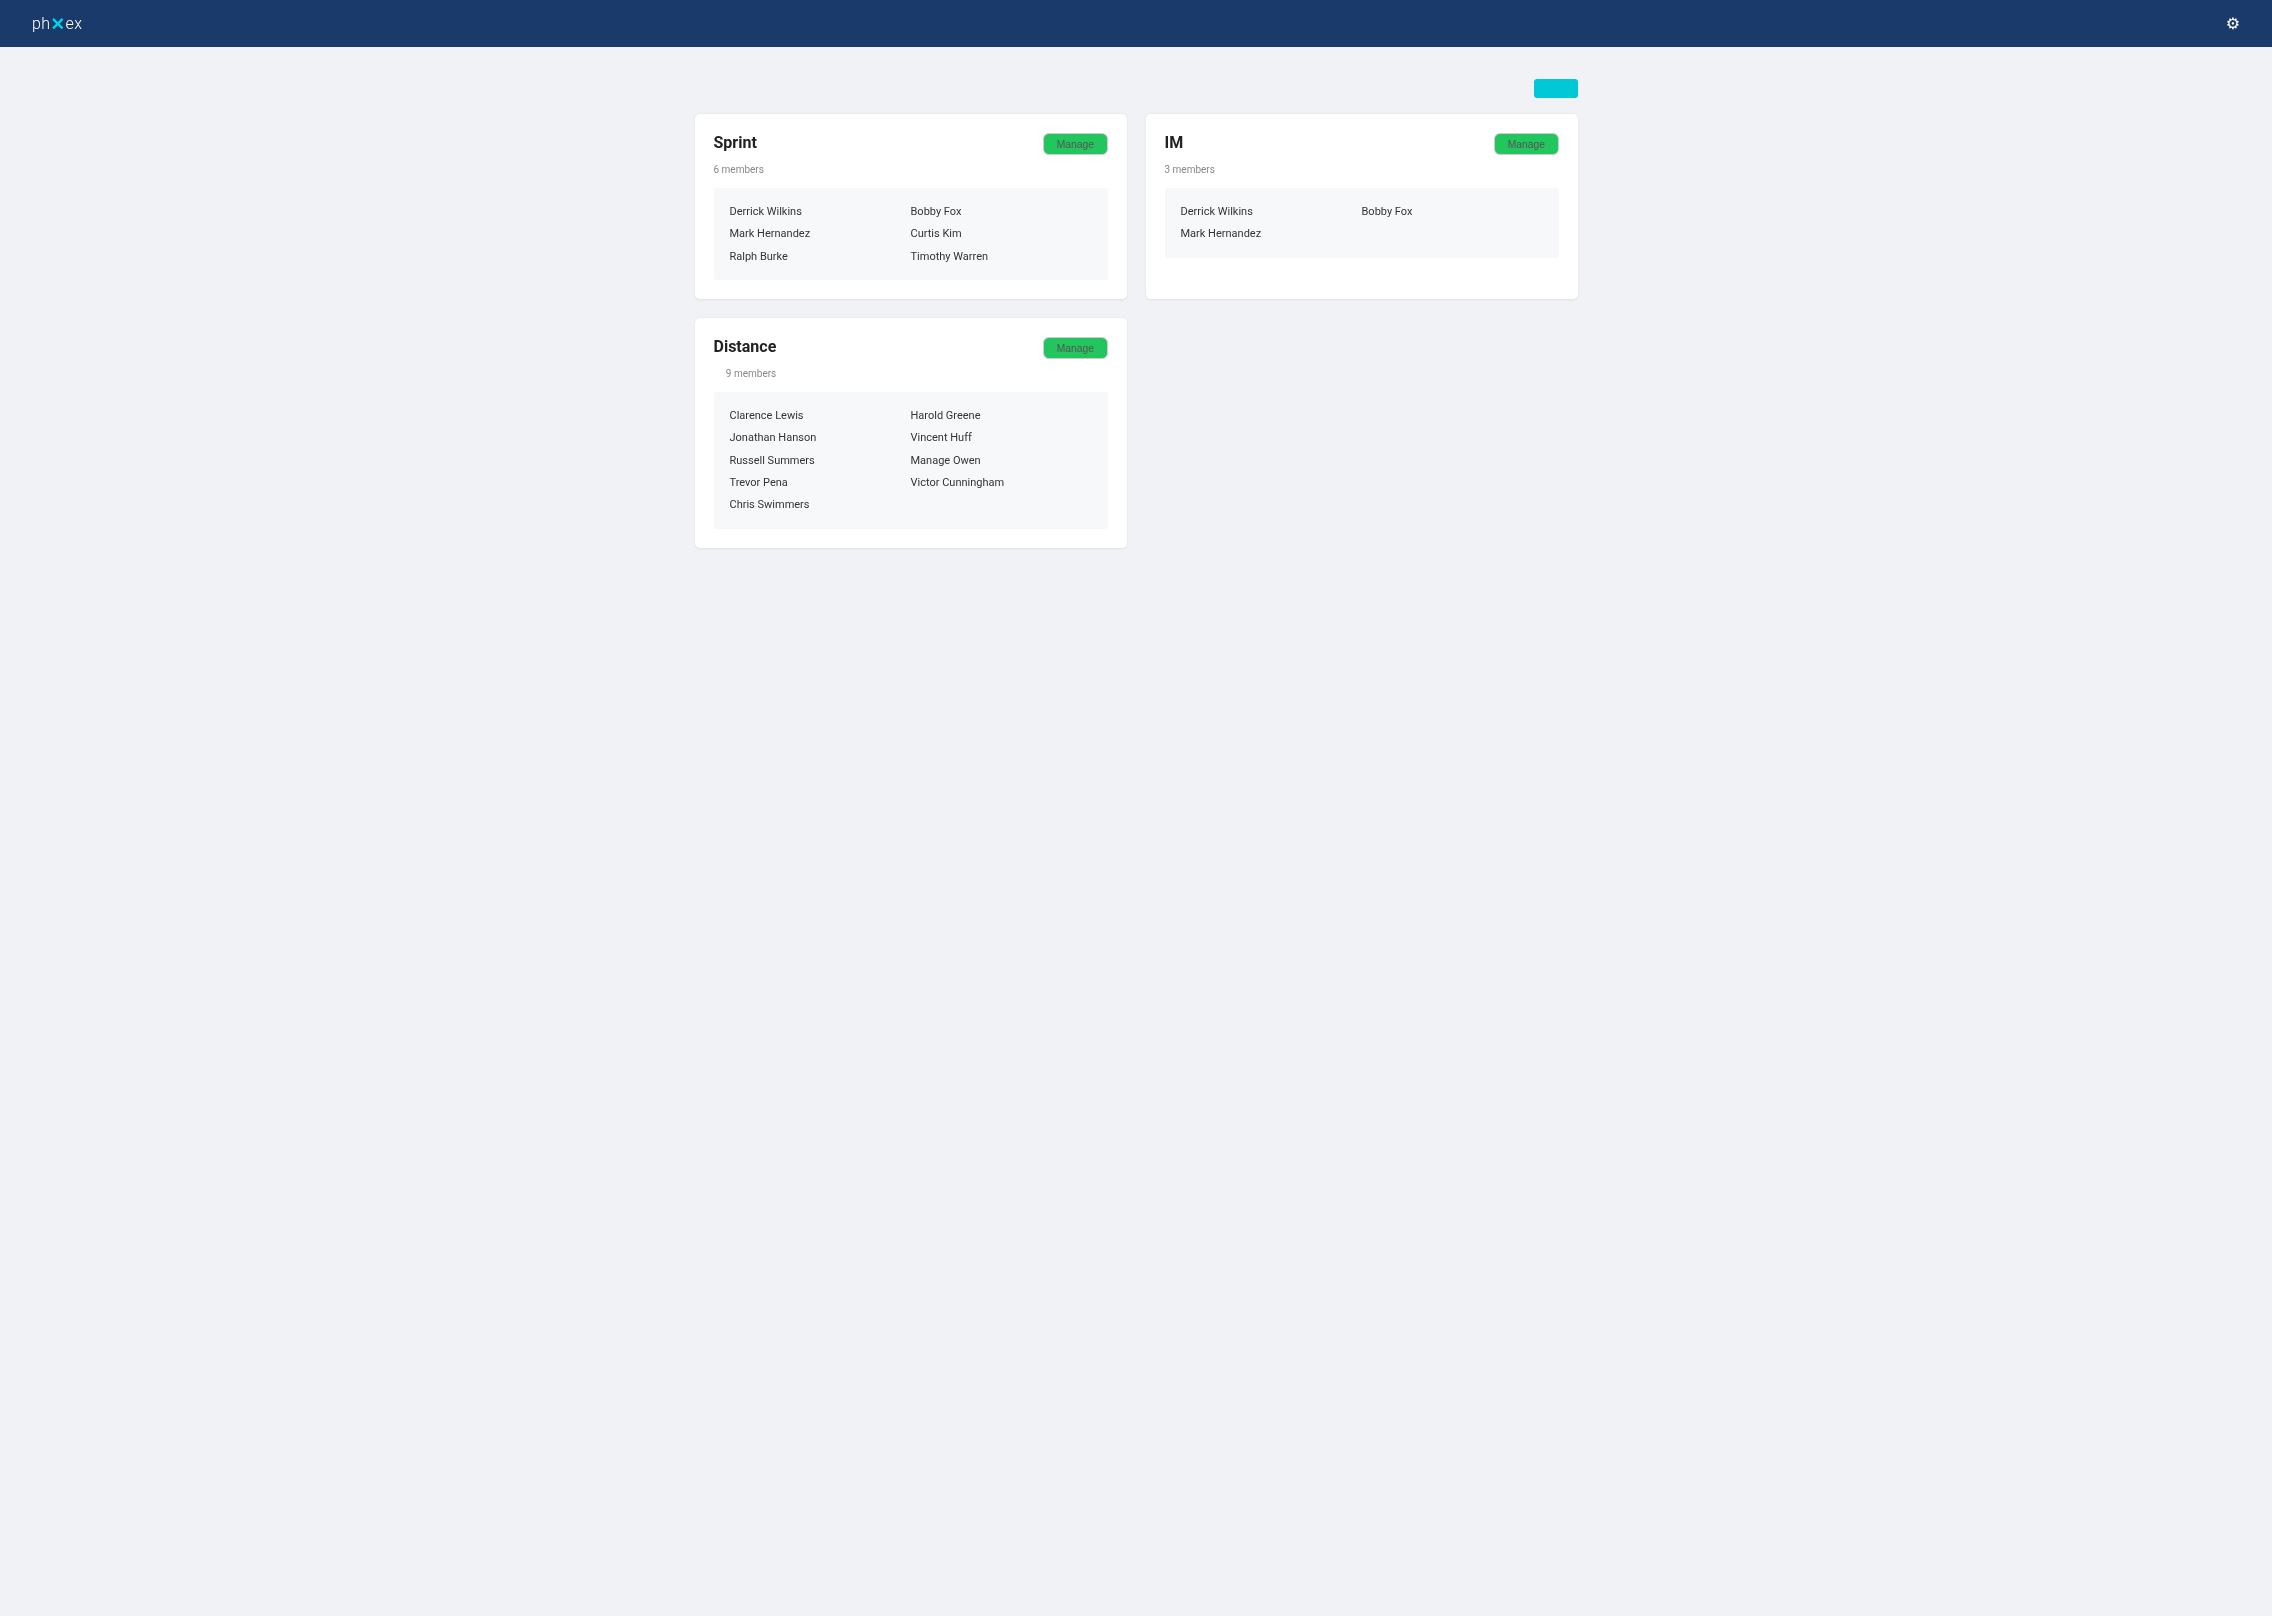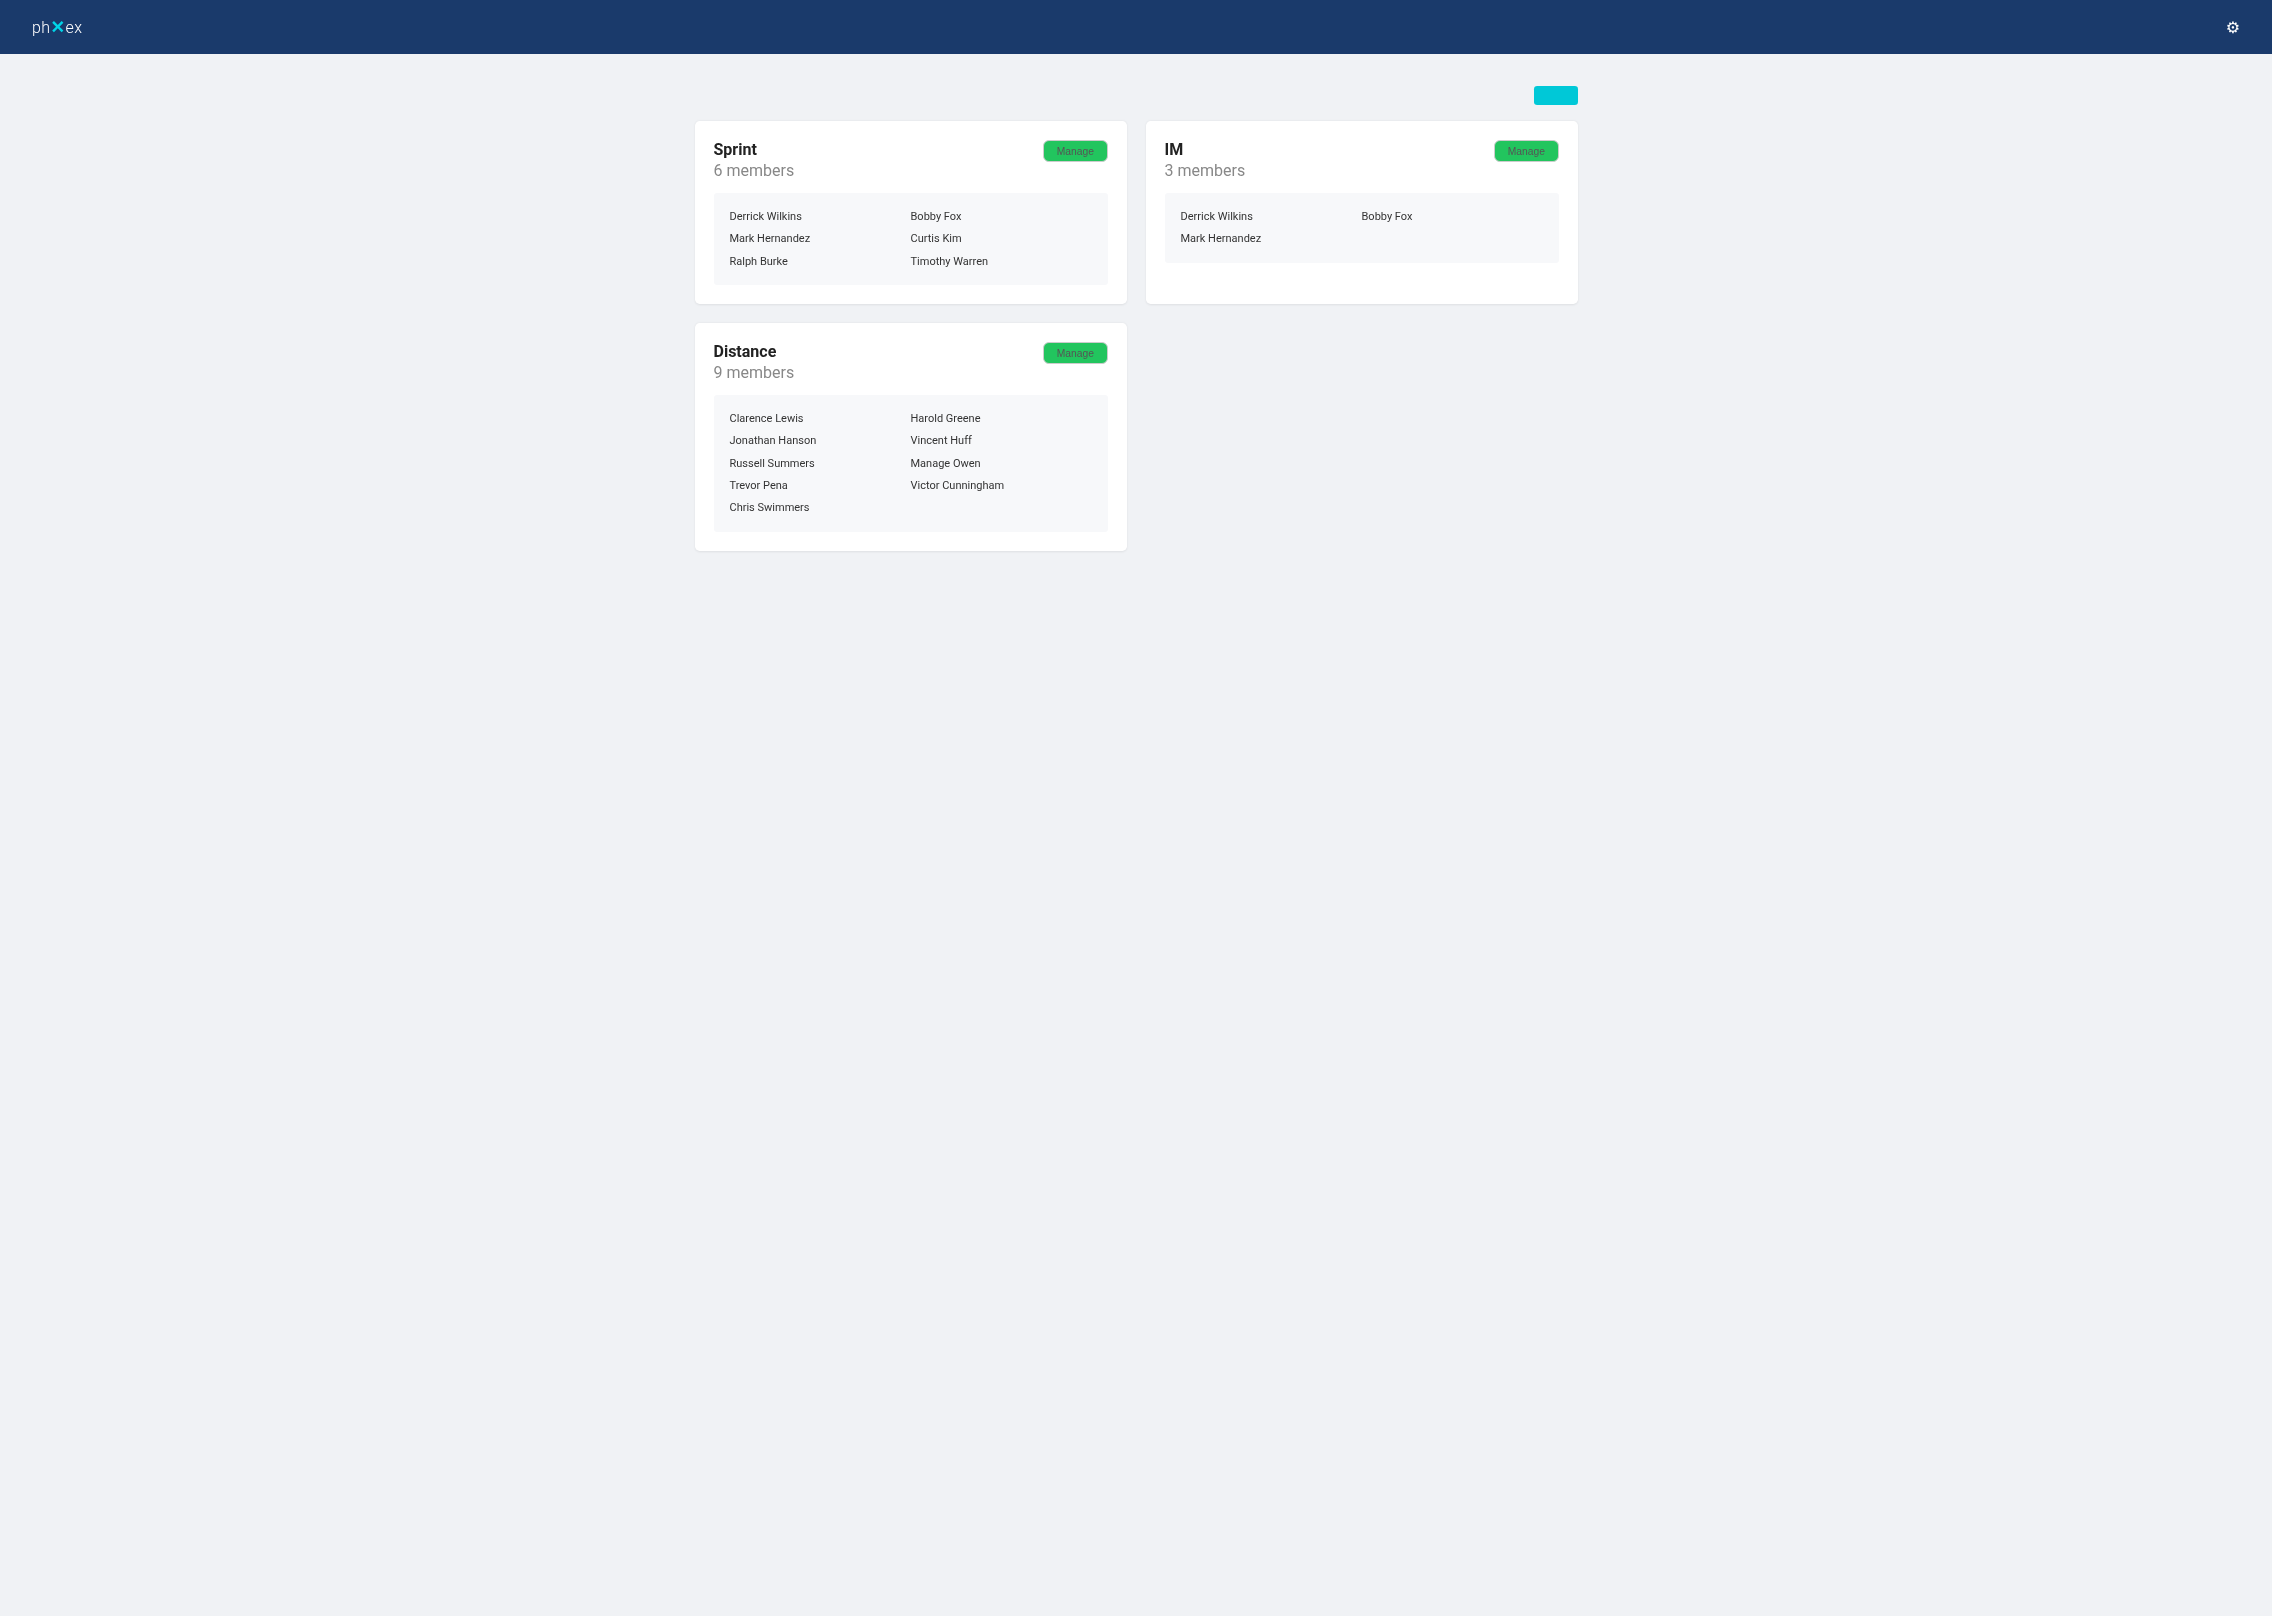--- a/index.html
+++ b/index.html
@@ -14,21 +14,21 @@
       min-height: 100vh;
     }
 
     
     .header {
       background: #1a3a6b;
       display: flex;
       align-items: center;
       justify-content: space-between;
       padding: 10px 32px;
-      height: 54px;
+      height: 47px;
     }
 
     .header-left {
       display: flex;
       align-items: center;
       gap: 6.3px;
     }
 
     .app-name {
       color: white;
@@ -129,23 +129,23 @@
       margin-bottom: 12.6px;
     }
 
     .group-name {
       font-size: 16px;
       font-weight: 700;
       color: #222;
     }
 
     .group-members-count {
-      font-size: 16px;
+      font-size: 10px;
       color: #888;
-      margin-top: 2px;
+      margin-top: 12px;
       text-align: right;
     }
 
     .manage-btn {
       background: #22c55e;
       border: 0.8px solid #ccc;
       color: #555;
       padding: 4.7px 12.6px;
       font-size: 10.3px;
       border-radius: 6px;

